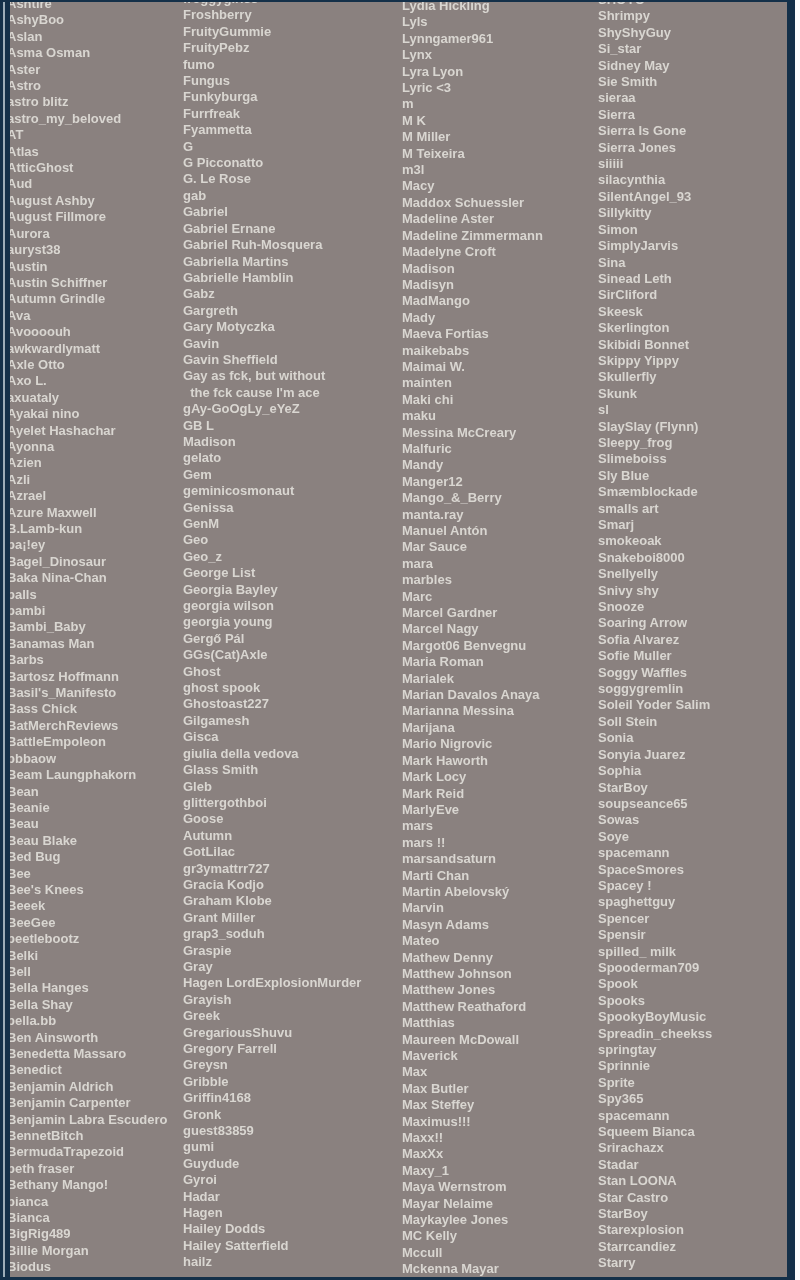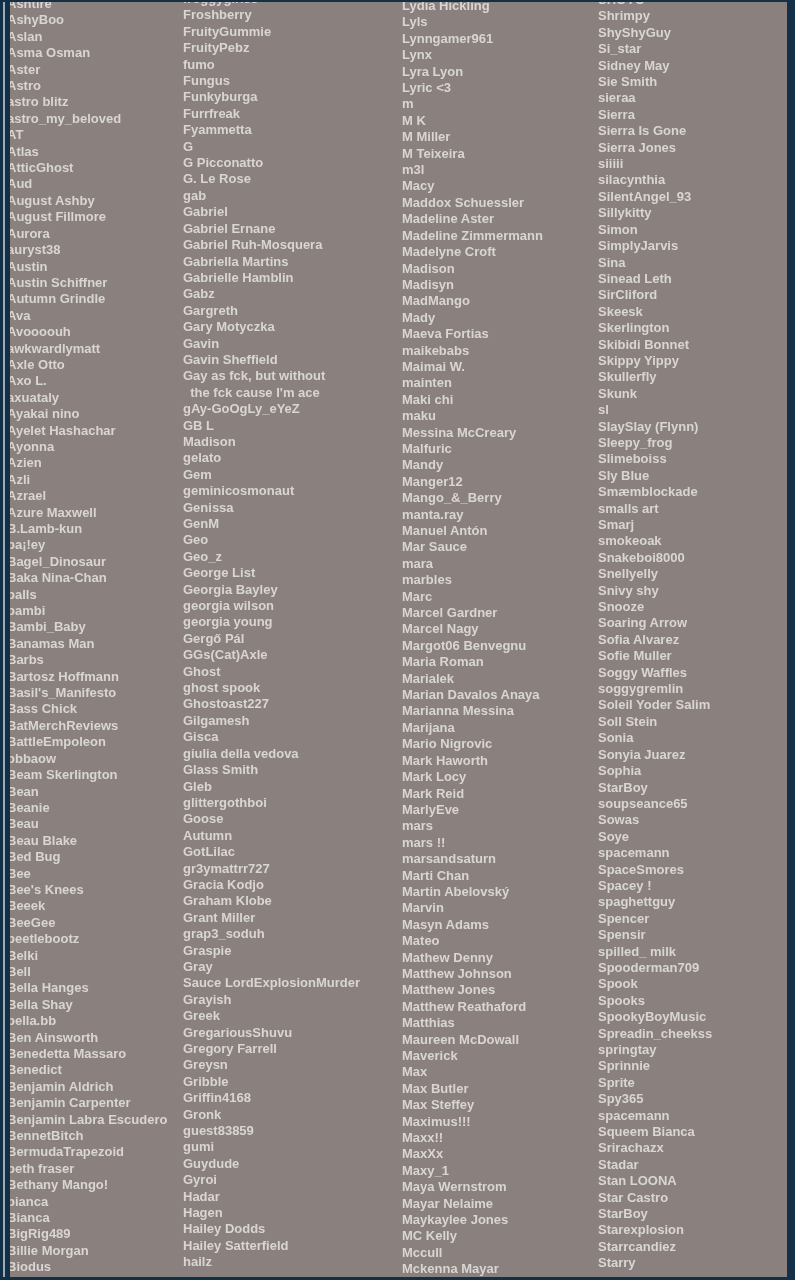--- a/index.html
+++ b/index.html
@@ -96,21 +96,21 @@
       <div class="row">bambi</div>
       <div class="row">Bambi_Baby</div>
       <div class="row">Banamas Man</div>
       <div class="row">Barbs</div>
       <div class="row">Bartosz Hoffmann</div>
       <div class="row">Basil's_Manifesto</div>
       <div class="row">Bass Chick</div>
       <div class="row">BatMerchReviews</div>
       <div class="row">BattleEmpoleon</div>
       <div class="row">bbbaow</div>
-      <div class="row">Beam Skerlington</div>
+      <div class="row">Beam Laungphakorn</div>
       <div class="row">Bean</div>
       <div class="row">Beanie</div>
       <div class="row">Beau</div>
       <div class="row">Beau Blake</div>
       <div class="row">Bed Bug</div>
       <div class="row">Bee</div>
       <div class="row">Bee's Knees</div>
       <div class="row">Beeek</div>
       <div class="row">BeeGee</div>
       <div class="row">beetlebootz</div>
@@ -189,21 +189,21 @@
       <div class="row">Goose</div>
       <div class="row">Autumn</div>
       <div class="row">GotLilac</div>
       <div class="row">gr3ymattrr727</div>
       <div class="row">Gracia Kodjo</div>
       <div class="row">Graham Klobe</div>
       <div class="row">Grant Miller</div>
       <div class="row">grap3_soduh</div>
       <div class="row">Graspie</div>
       <div class="row">Gray</div>
-      <div class="row">Sauce LordExplosionMurder</div>
+      <div class="row">Hagen LordExplosionMurder</div>
       <div class="row">Grayish</div>
       <div class="row">Greek</div>
       <div class="row">GregariousShuvu</div>
       <div class="row">Gregory Farrell</div>
       <div class="row">Greysn</div>
       <div class="row">Gribble</div>
       <div class="row">Griffin4168</div>
       <div class="row">Gronk</div>
       <div class="row">guest83859</div>
       <div class="row">gumi</div>

